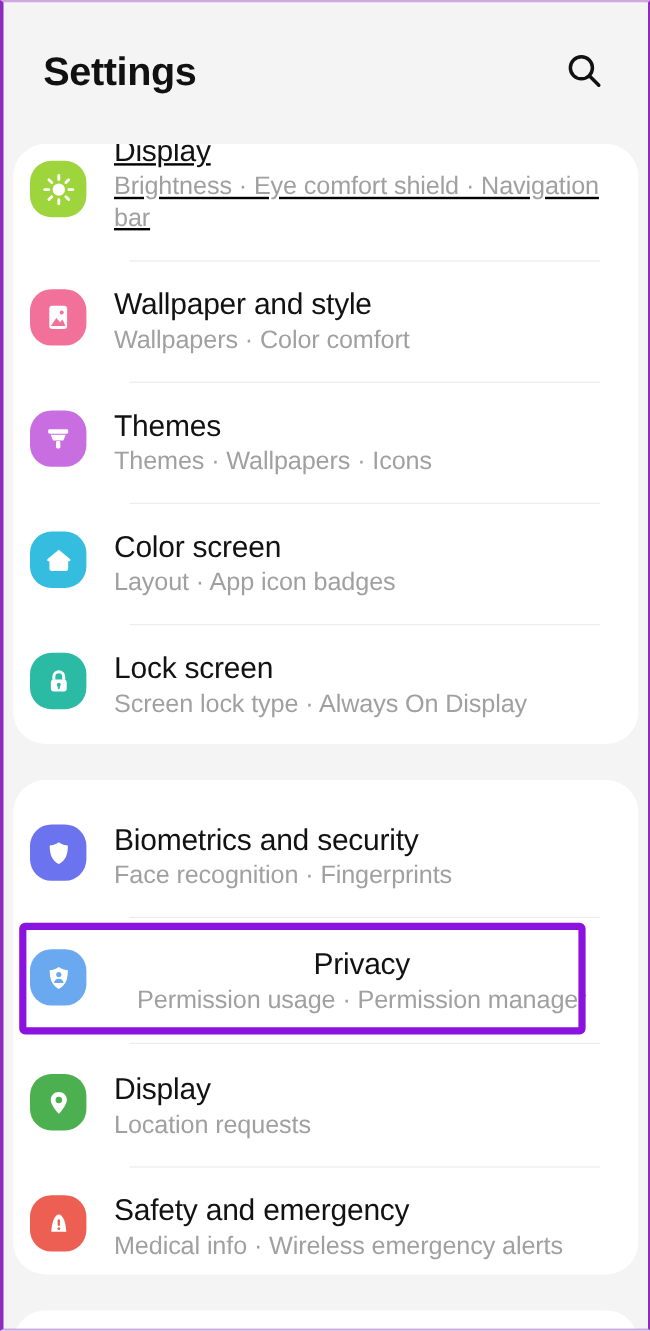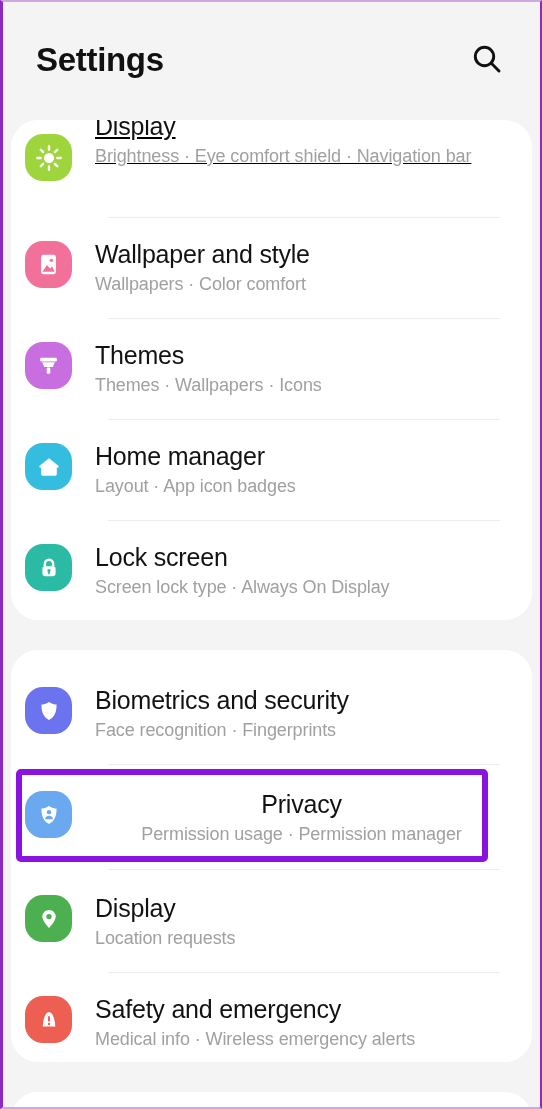--- a/index.html
+++ b/index.html
@@ -112,21 +112,21 @@
 
   .row-title {
     font-size: 25px;
     color: #121212;
     line-height: 30px;
     letter-spacing: -0.2px;
     white-space: nowrap;
   }
 
   .row-sub {
-    font-size: 18px;
+    font-size: 21px;
     color: #a0a0a0;
     line-height: 26px;
     letter-spacing: -0.1px;
     margin-top: 2px;
   }
 
   .divider {
     height: 1px;
     background: #ececec;
     margin-left: 97px;
@@ -235,21 +235,21 @@
 
       <div class="row" style="padding-top:21px;">
         <div class="row-icon" style="margin-top:2px;">
           <div class="squircle" style="background:#35bde0;">
             <svg width="28" height="28" viewBox="0 0 24 24" aria-hidden="true">
               <path d="M12 4.4 L20 11.0 C20.6 11.6 20.3 12.6 19.4 12.6 L18.7 12.6 L18.7 18.0 C18.7 18.9 18.0 19.6 17.1 19.6 L6.9 19.6 C6.0 19.6 5.3 18.9 5.3 18.0 L5.3 12.6 L4.6 12.6 C3.7 12.6 3.4 11.6 4.0 11.0 Z" fill="#fff"></path>
             </svg>
           </div>
         </div>
         <div class="row-text">
-          <div class="row-title">Home manager</div>
+          <div class="row-title">Color screen</div>
           <div class="row-sub">Layout · App icon badges</div>
         </div>
       </div>
       <div class="divider" style="margin-top:21px;"></div>
 
       <div class="row" style="padding-top:21px;">
         <div class="row-icon" style="margin-top:2px;">
           <div class="squircle" style="background:#2bbba5;">
             <svg width="26" height="26" viewBox="0 0 24 24" aria-hidden="true">
               <path d="M8.2 10.6 V8.2 a3.8 3.8 0 0 1 7.6 0 V10.6" fill="none" stroke="#fff" stroke-width="2.3"></path>

